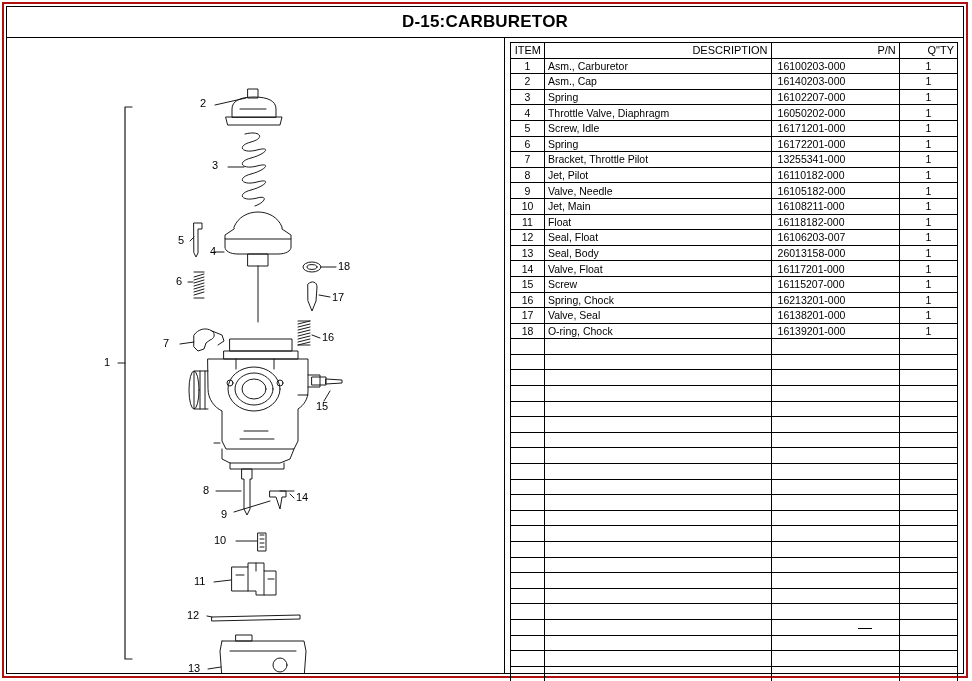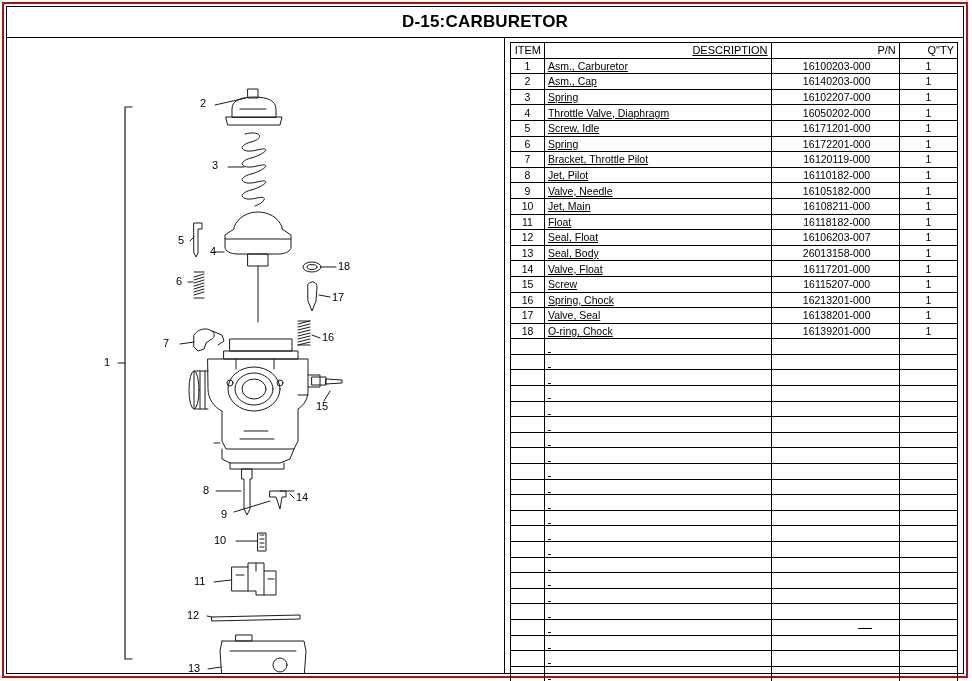--- a/index.html
+++ b/index.html
@@ -84,22 +84,22 @@
     box-sizing: border-box;
     font-weight: normal;
     white-space: nowrap;
     overflow: hidden;
   }
   #parts-table th {
     text-align: right;
     font-size: 11px;
   }
   .col-item { width: 34px; text-align: center; }
-  .col-desc { width: 234px; text-align: left; text-decoration: underline; }
-  .col-pn   { width: 132px; text-align: center; padding-left: 6px !important; }
+  .col-desc { width: 234px; text-align: left; }
+  .col-pn   { width: 132px; text-align: left; padding-left: 6px !important; }
   .col-qty  { width: 60px; text-align: center; }
   
   #diagram {
     position: absolute;
     left: 8px;
     top: 39px;
     width: 495px;
     height: 634px;
   }
   #diagram svg { display: block; }
@@ -318,21 +318,21 @@
         </tr>
         <tr>
           <td class="col-item">6</td>
           <td class="col-desc">Spring</td>
           <td class="col-pn">16172201-000</td>
           <td class="col-qty">1</td>
         </tr>
         <tr>
           <td class="col-item">7</td>
           <td class="col-desc">Bracket, Throttle Pilot</td>
-          <td class="col-pn">16120119-000</td>
+          <td class="col-pn">13255341-000</td>
           <td class="col-qty">1</td>
         </tr>
         <tr>
           <td class="col-item">8</td>
           <td class="col-desc">Jet, Pilot</td>
           <td class="col-pn">16110182-000</td>
           <td class="col-qty">1</td>
         </tr>
         <tr>
           <td class="col-item">9</td>

